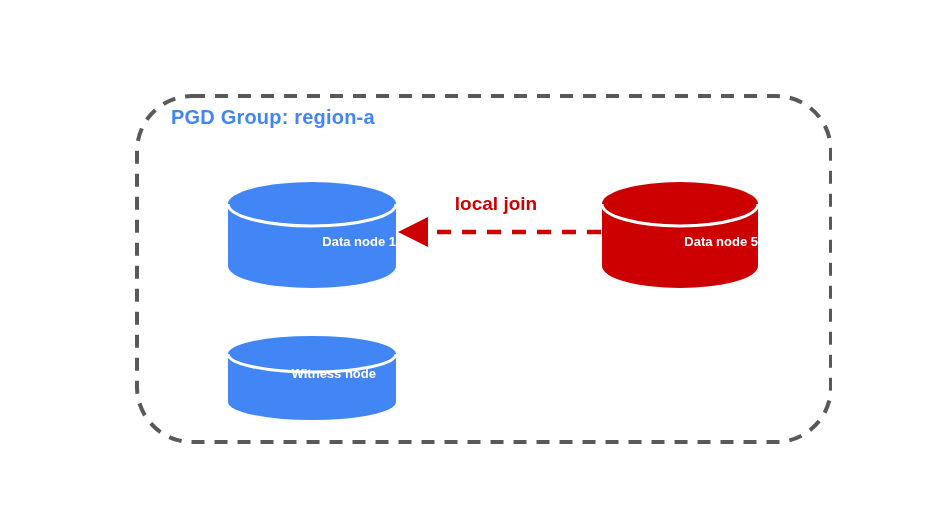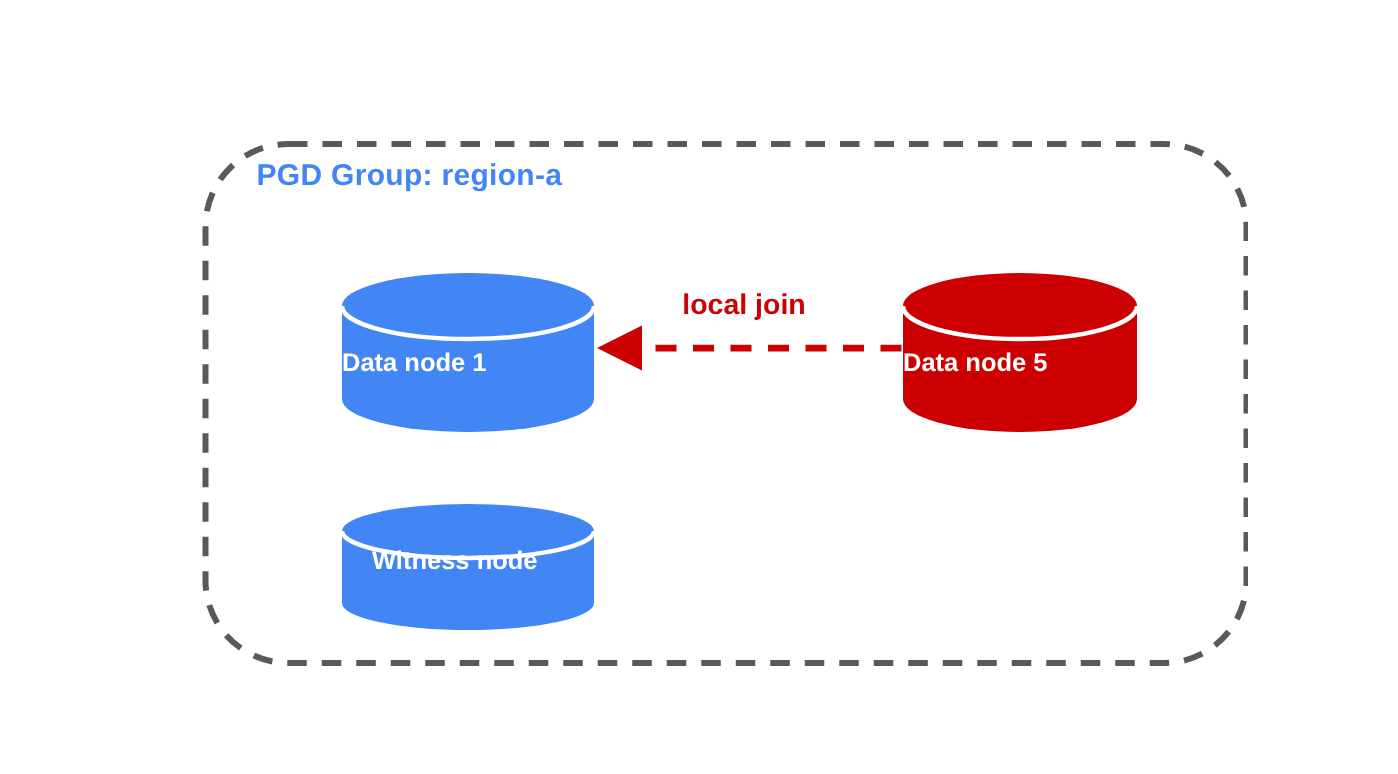--- a/index.html
+++ b/index.html
@@ -26,22 +26,22 @@
     white-space: pre-line;
   }
   .group-title {
     left: 171px;
     top: 106px;
     font-size: 20px;
     letter-spacing: 0.2px;
   }
   .node-label {
     color: #ffffff;
-    font-size: 17px;
-    text-align: left;
+    font-size: 13px;
+    text-align: right;
     line-height: 24px;
   }
   .node-label.dn1 { left: 228px; top: 230px; width: 168px; }
   .node-label.dn2 { left: 602px; top: 230px; width: 156px; }
   .node-label.witness { left: 248px; top: 362px; width: 128px; }
   .arrow-label {
     left: 416px;
     top: 193px;
     width: 160px;
     font-size: 19px;

